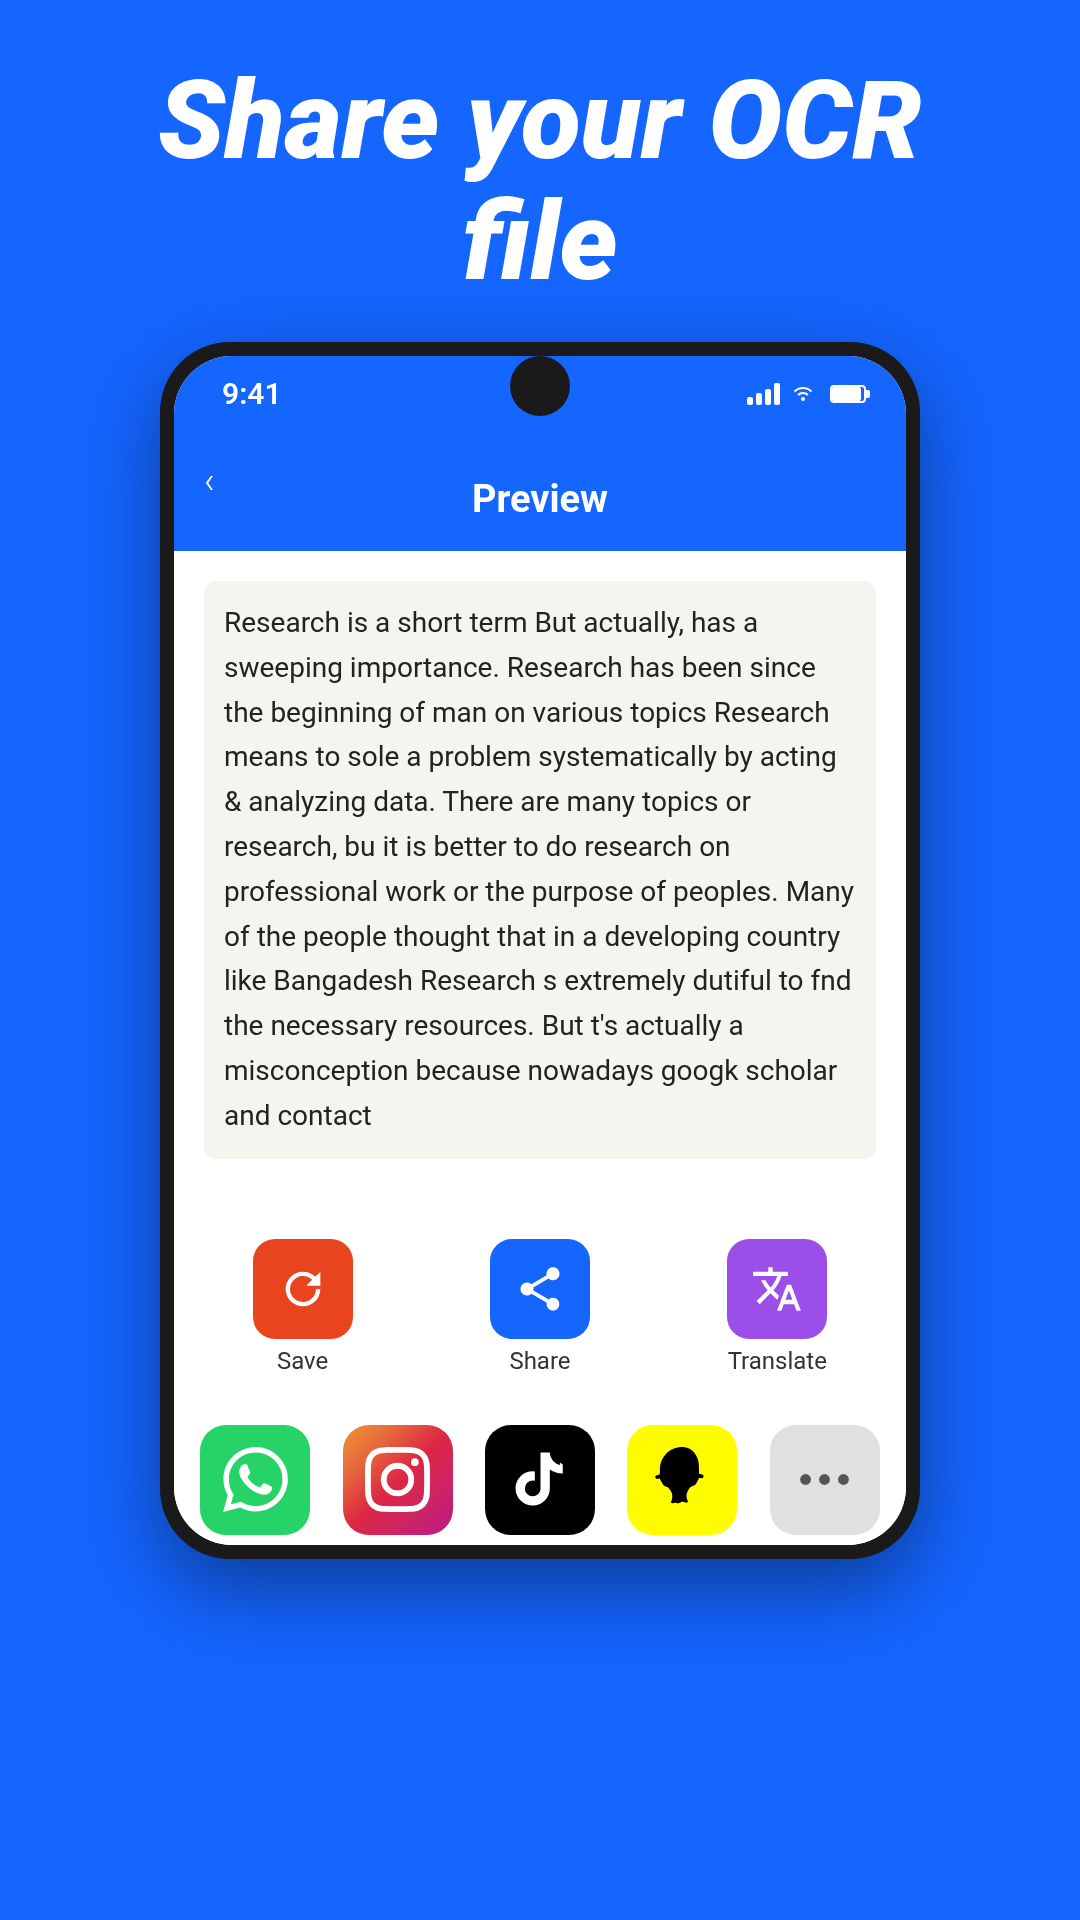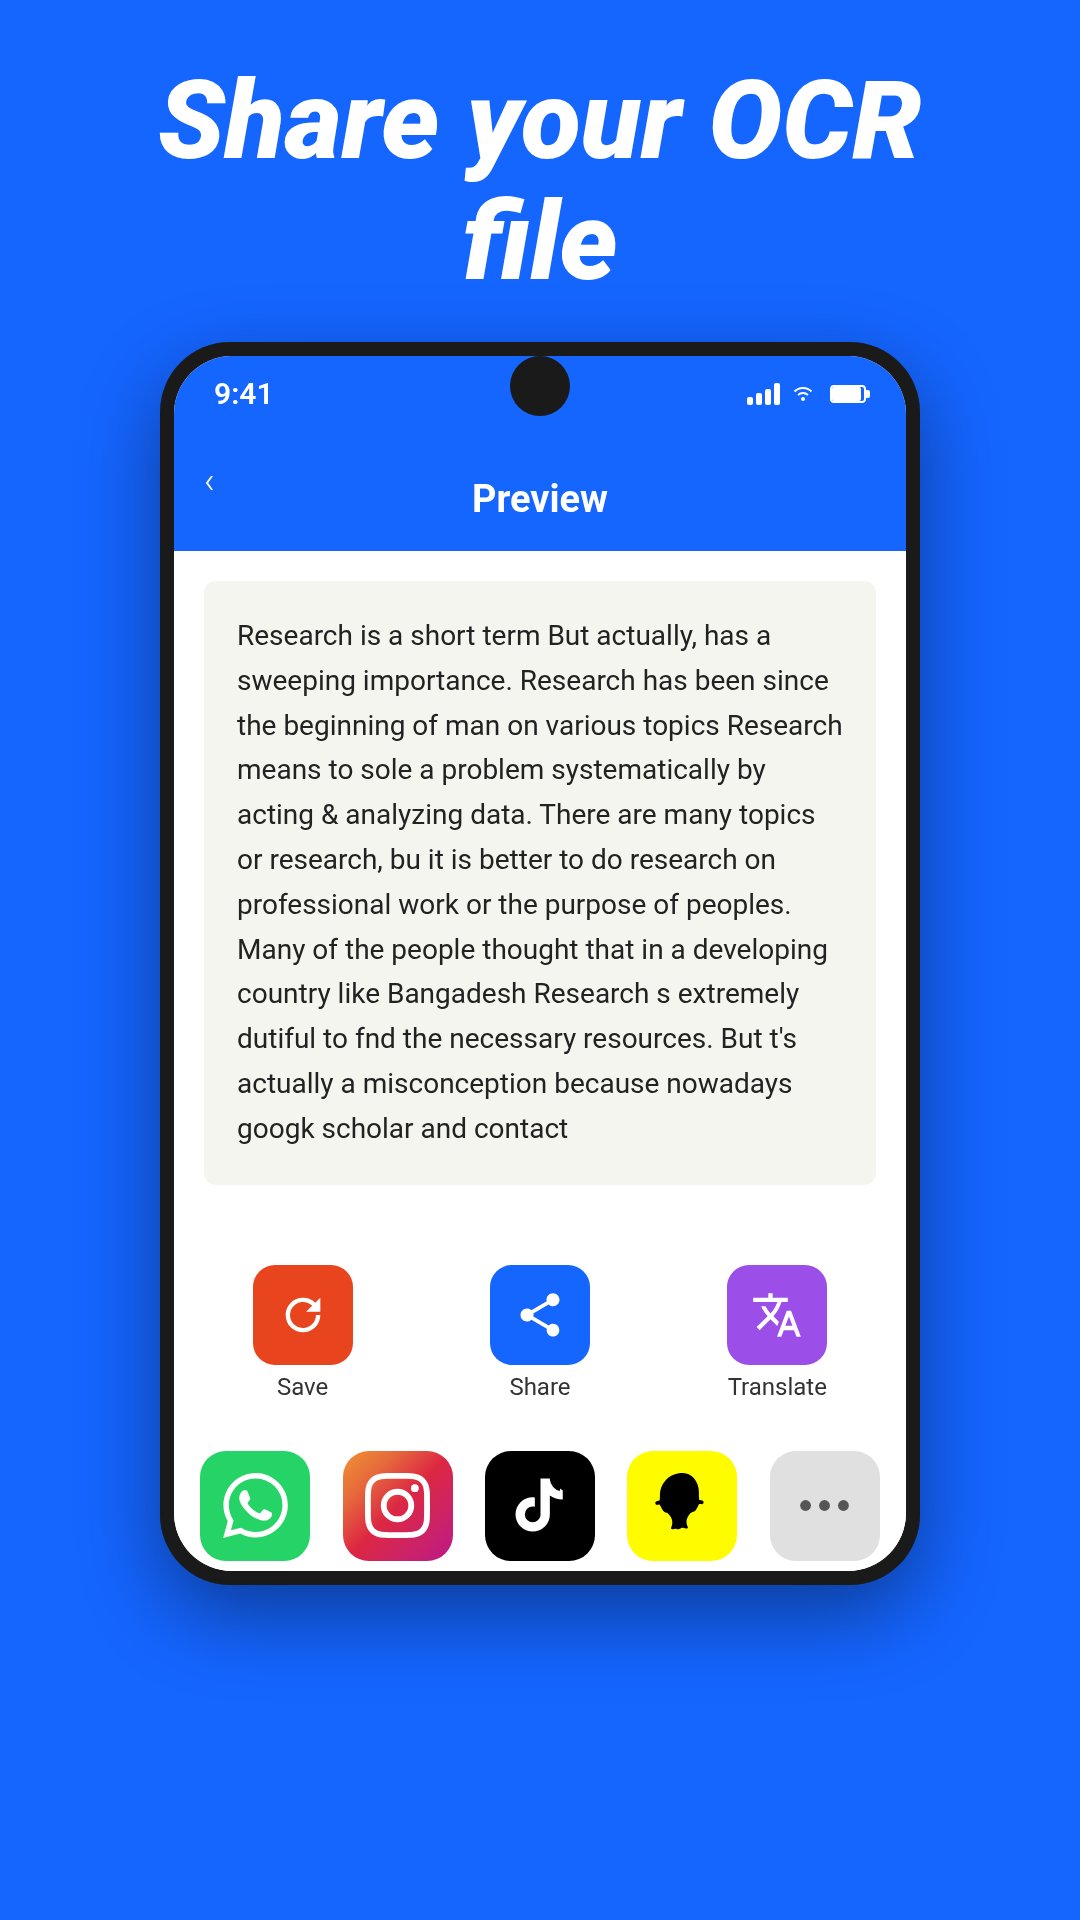--- a/index.html
+++ b/index.html
@@ -47,20 +47,21 @@
       background: #1565FF;
       display: flex;
       justify-content: space-between;
       align-items: center;
       padding: 20px 40px 10px;
       color: white;
     }
     .status-time {
       font-size: 30px;
       font-weight: 600;
+      margin-left: 8px;
     }
     .status-icons {
       display: flex;
       align-items: center;
       gap: 10px;
     }
     .signal-bars {
       display: flex;
       align-items: flex-end;
       gap: 3px;
@@ -167,21 +168,21 @@
 
     
     .content-area {
       background: white;
       padding: 30px 30px;
     }
 
     .text-card {
       background: #f5f5f0;
       border-radius: 12px;
-      padding: 33px;
+      padding: 20px;
       margin-bottom: 30px;
     }
     .text-card p {
       font-size: 28px;
       line-height: 1.6;
       color: #222;
     }
 
     
     .action-buttons {

